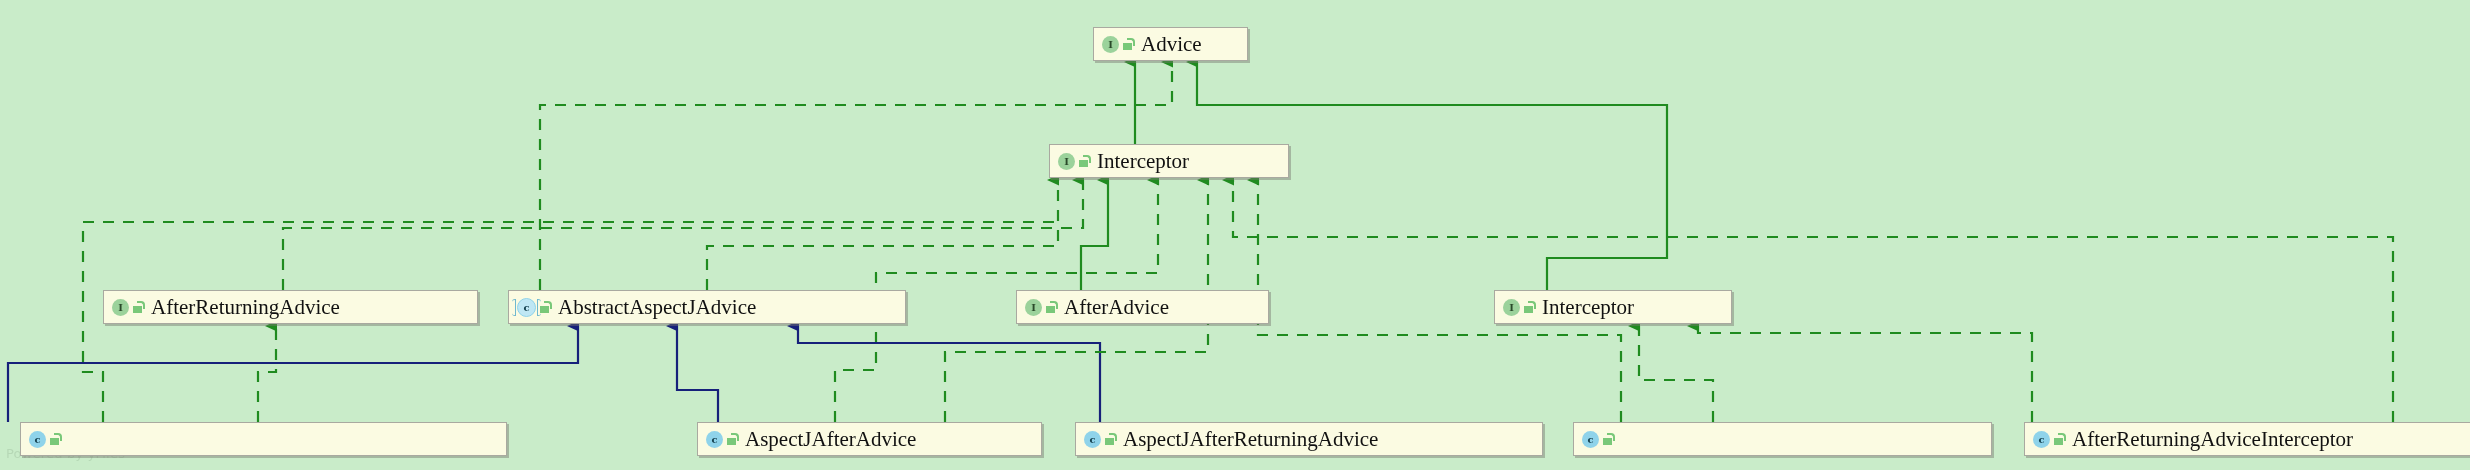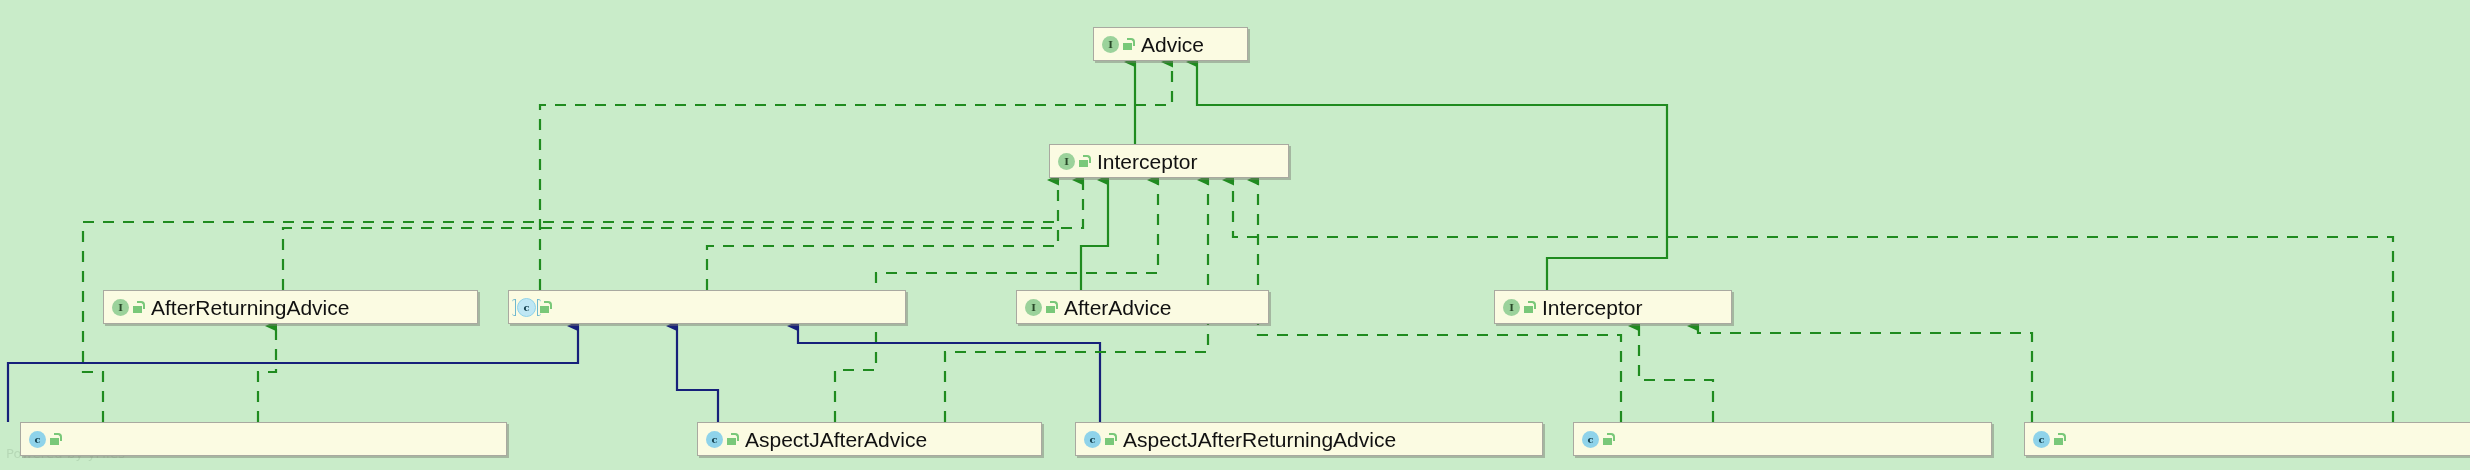--- a/index.html
+++ b/index.html
@@ -23,21 +23,21 @@
     box-sizing:border-box;
     white-space:nowrap;
     z-index:5;
   }
   .node .label{
     font-size:21px;
     color:#111;
     letter-spacing:0px;
     line-height:1;
     margin-left:7px;
-    font-family:Liberation Sans, sans-serif;
+    font-family:Liberation Serif, serif;
   }
   .badge{
     width:17px;height:17px;border-radius:50%;
     display:inline-flex;align-items:center;justify-content:center;
     font-size:10px;font-weight:bold;
     font-family:"DejaVu Serif","Liberation Serif",serif;
     flex:0 0 auto;
   }
   .badge.iface{background:#9bd29b;color:#2a4a2a;}
   .badge.cls{background:#8fd3ea;color:#14414f;}
@@ -141,20 +141,21 @@
         <span class="label">AfterReturningAdvice</span>
       </div>
       <div class="node" style="left: 508px; top: 290px; width: 398px;">
         <span class="abswrap">
           <span class="badge abs">c</span>
         </span>
         <span class="lock">
           <span class="shackle"></span>
           <span class="body"></span>
         </span>
+        <span class="label">AbstractAspectJAdvice</span>
       </div>
       <div class="node" style="left: 1016px; top: 290px; width: 253px;">
         <span class="badge iface">I</span>
         <span class="lock">
           <span class="shackle"></span>
           <span class="body"></span>
         </span>
         <span class="label">AfterAdvice</span>
       </div>
       <div class="node" style="left: 1494px; top: 290px; width: 238px;">
@@ -194,17 +195,18 @@
           <span class="shackle"></span>
           <span class="body"></span>
         </span>
       </div>
       <div class="node" style="left: 2024px; top: 422px; width: 526px;">
         <span class="badge cls">c</span>
         <span class="lock">
           <span class="shackle"></span>
           <span class="body"></span>
         </span>
+        <span class="label">AfterReturningAdviceInterceptor</span>
       </div>
     </div>
 
   <div class="watermark">Powered by yFiles</div>
 </div>
 
 </body></html>

